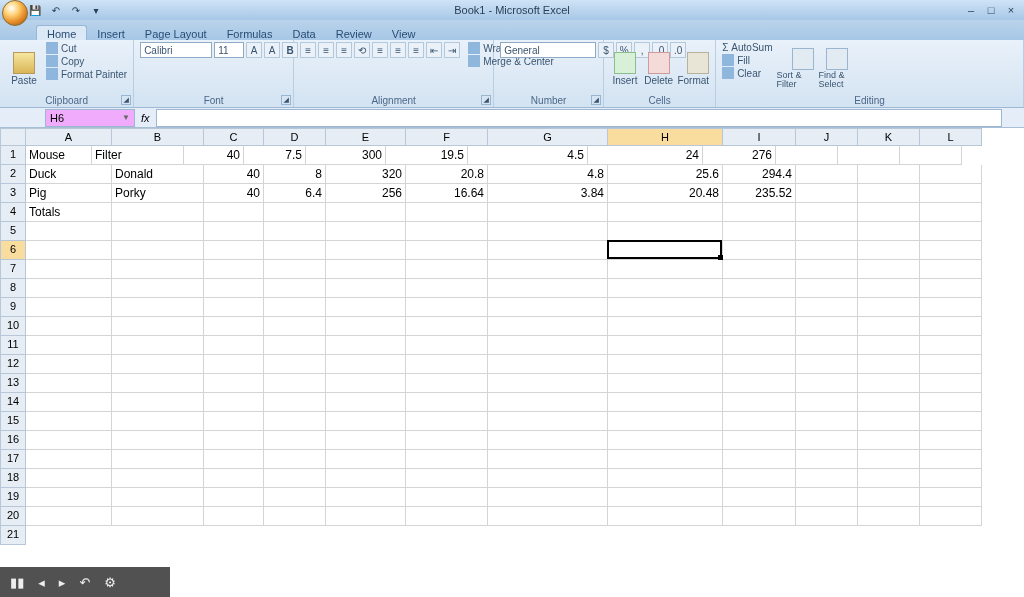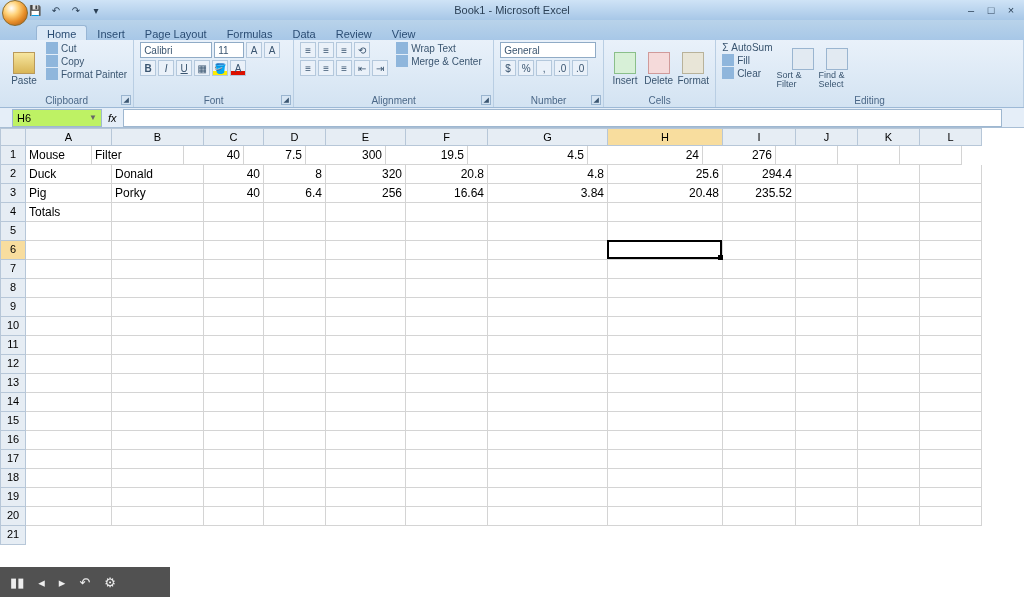--- a/index.html
+++ b/index.html
@@ -22,29 +22,29 @@
 
 .ribbon { height: 68px; background: linear-gradient(#e9f1fa,#d3e3f2); border-bottom: 1px solid #9db9d6; display: flex; font-size: 10px; color: #3a5570; }
 .group { border-right: 1px solid #b9cee3; display: flex; flex-direction: column; padding: 2px 6px 0 6px; position: relative; }
 .group-label { text-align: center; font-size: 10px; color: #4b6888; margin-top: auto; padding-bottom: 1px; }
 .group-body { display: flex; gap: 4px; flex: 1; }
 .bigbtn { display: flex; flex-direction: column; align-items: center; justify-content: center; width: 36px; font-size: 10px; gap: 1px; }
 .bigbtn .ico { width: 22px; height: 22px; }
 .minibtns { display: flex; flex-direction: column; gap: 1px; font-size: 10px; }
 .minibtns div { display: flex; align-items: center; gap: 3px; white-space: nowrap; }
 .mini-ico { width: 12px; height: 12px; background: #8fb6dc; display: inline-block; }
-.fontbox { display: flex; flex-direction: column; gap: 2px; }
+.fontbox { display: flex; flex-direction: row; gap: 2px; }
 .fontrow { display: flex; gap: 2px; }
 .combo { height: 16px; border: 1px solid #90abc6; background: #fff; font-size: 10px; display: flex; align-items: center; padding: 0 3px; }
 .btnsm { width: 16px; height: 16px; border: 1px solid #b4c8dc; background: #eaf1f9; display: flex; align-items: center; justify-content: center; font-size: 10px; }
 .launcher { position: absolute; right: 2px; bottom: 2px; width: 10px; height: 10px; border: 1px solid #9ab5d0; font-size: 7px; display: flex; align-items: center; justify-content: center; }
 
 
 .fbar { height: 20px; display: flex; align-items: center; background: #e5eef8; border-bottom: 1px solid #a8bed5; font-size: 11px; }
-.namebox { width: 90px; height: 18px; background: #bef264; border: 1px solid #9eb7d0; margin-left: 12px; display: flex; align-items: center; padding: 0 4px; }
+.namebox { width: 90px; height: 18px; background: #f0abfc; border: 1px solid #9eb7d0; margin-left: 45px; display: flex; align-items: center; padding: 0 4px; }
 .namebox .dd { margin-left: auto; font-size: 8px; color: #666; }
 .fx { margin: 0 6px; font-style: italic; }
 .formula-input { flex: 1; height: 18px; background: #fff; border: 1px solid #9eb7d0; margin-right: 22px; }
 
 
 .grid-wrap { flex: 1; display: flex; background: #fff; overflow: hidden; position: relative; }
 .corner { width: 26px; height: 18px; background: #e6edf4; border: 1px solid #b7c7d8; position: absolute; left: 0; top: 0; }
 .colheads { position: absolute; left: 26px; top: 0; display: flex; height: 18px; }
 .colheads div { border: 1px solid #b7c7d8; border-left: none; background: #e6edf4; text-align: center; font-size: 11px; line-height: 16px; }
 .colheads div.sel { background: #f8dd9e; }
@@ -208,21 +208,21 @@
   <div class="group" style="width:112px;">
     <div class="group-body">
       <div class="bigbtn" style="width:32px;">
           <div class="ico" style="background:#d7f0d7;border:1px solid #8abf8a;"></div>
           <span>Insert</span>
         </div>
       <div class="bigbtn" style="width:32px;">
           <div class="ico" style="background:#f5dada;border:1px solid #d09a9a;"></div>
           <span>Delete</span>
         </div>
-      <div class="bigbtn" style="width:32px;">
+      <div class="bigbtn" style="width:32px;align-items:flex-end;">
           <div class="ico" style="background:#e8e5d7;border:1px solid #b8b29a;"></div>
           <span>Format</span>
         </div>
     </div>
     <div class="group-label">Cells</div>
   </div>
 
   <div class="group" style="flex:1;">
     <div class="group-body">
       <div class="minibtns">

